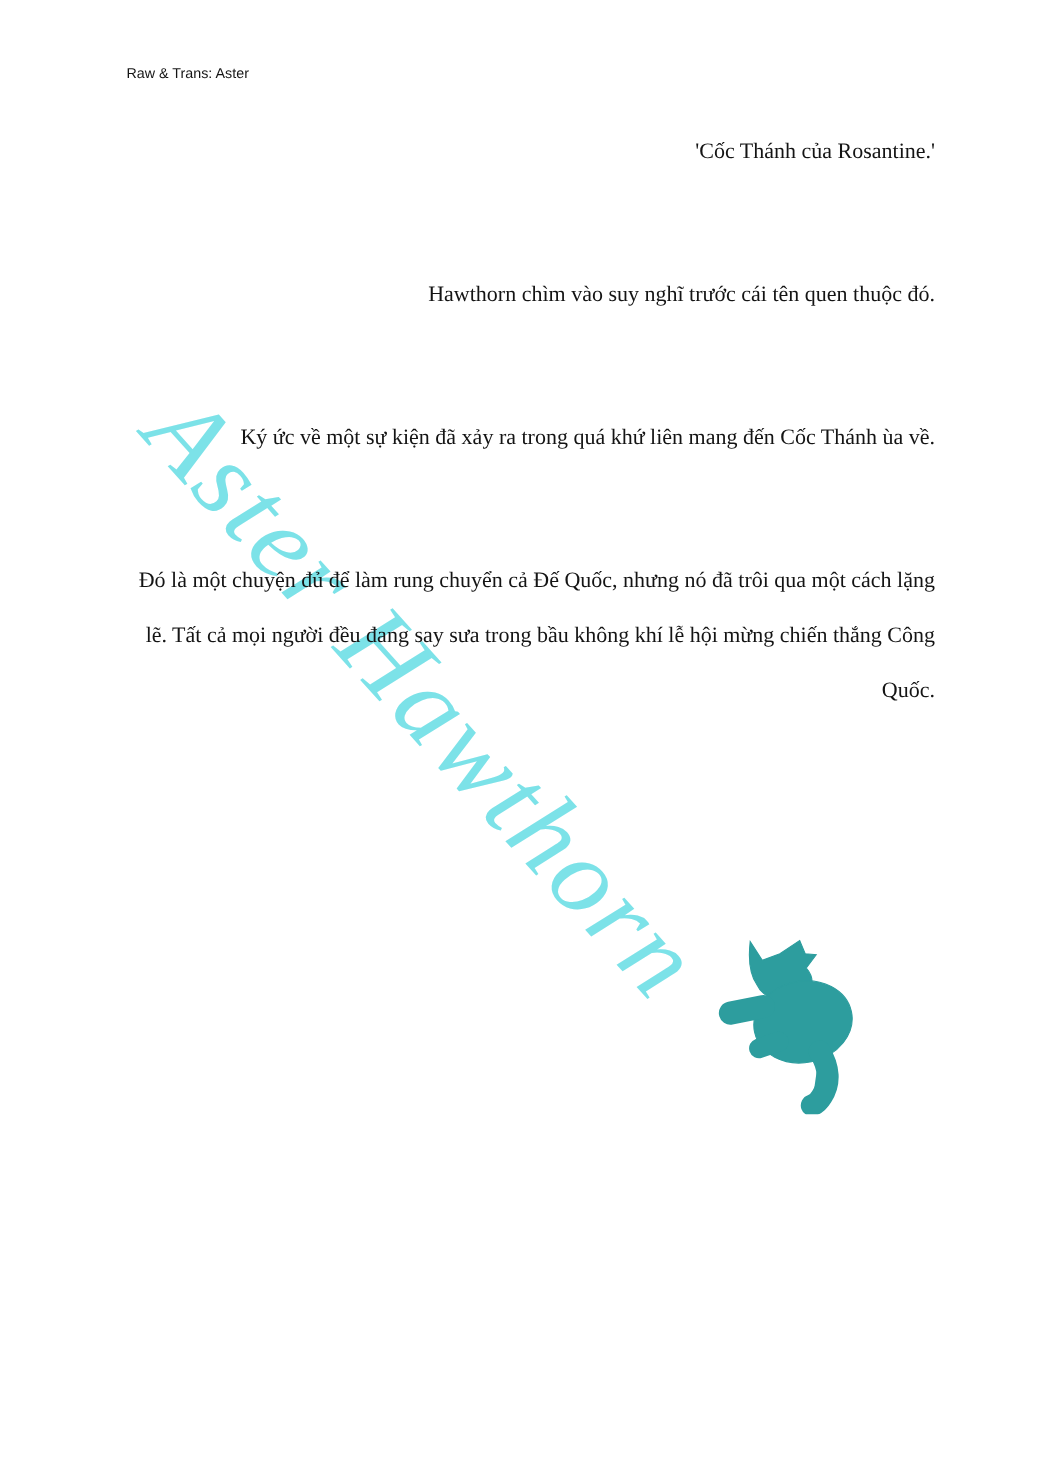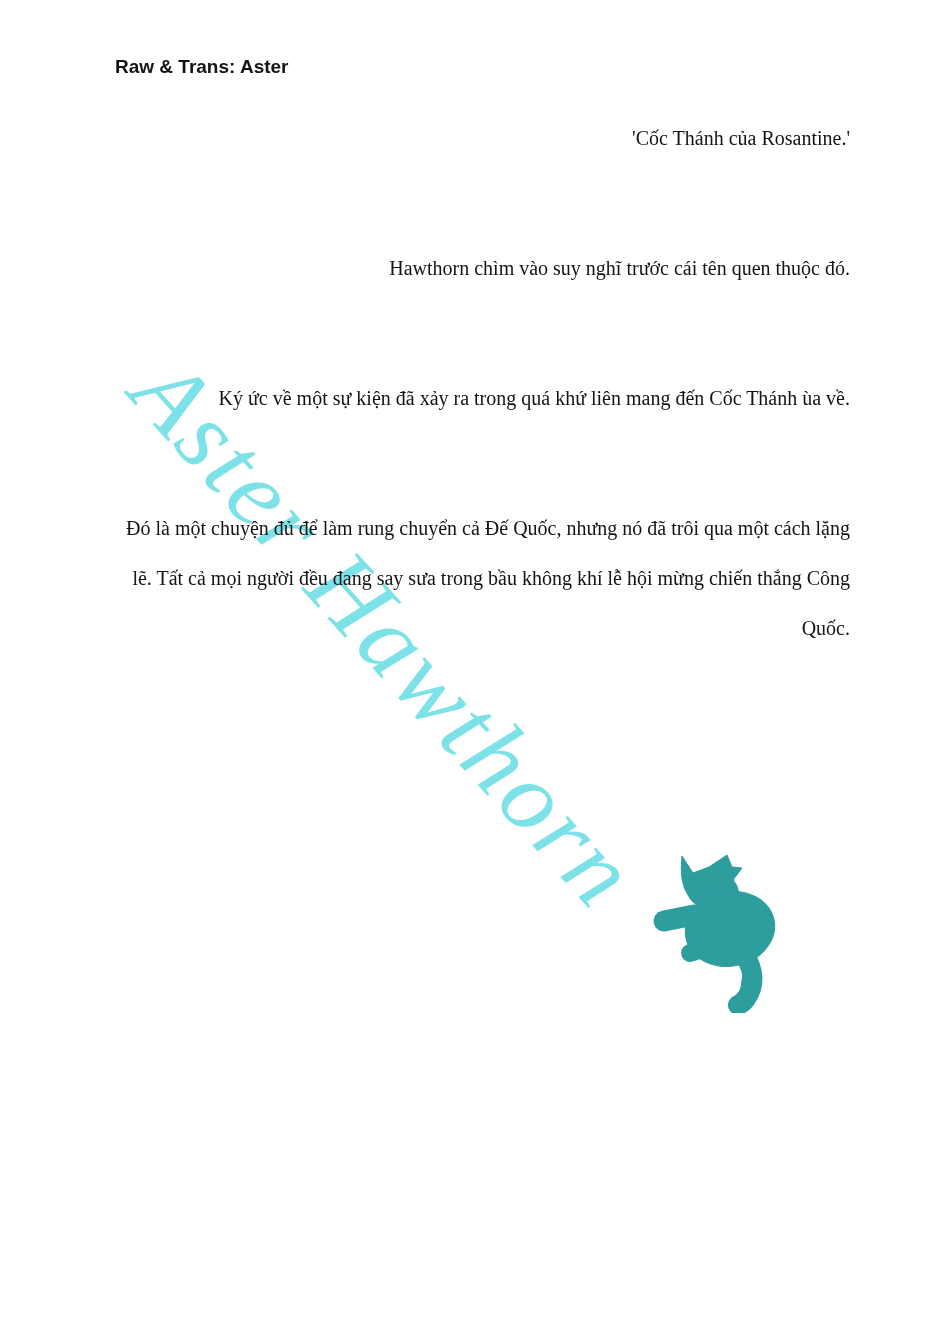--- a/index.html
+++ b/index.html
@@ -41,24 +41,23 @@
   }
   .cat * { fill: var(--cat, #2d9d9e); stroke: var(--cat, #2d9d9e); }
   .content {
     position: absolute;
     left: 115px; top: 55px;
     width: 735px;
     z-index: 2;
   }
   .credit {
     font-family: "Liberation Sans", sans-serif;
-    font-size: 19px;
+    font-size: 13px;
     line-height: 24px;
     color: var(--text, #141414);
-    font-weight: bold;
   }
   .para {
     font-family: "Liberation Serif", serif;
     font-size: 20px;
     line-height: 50px;
     color: var(--text, #141414);
     margin: 0 0 80px 0;
     text-align: right;
   }
   .para.title { margin-top: 34px; }

